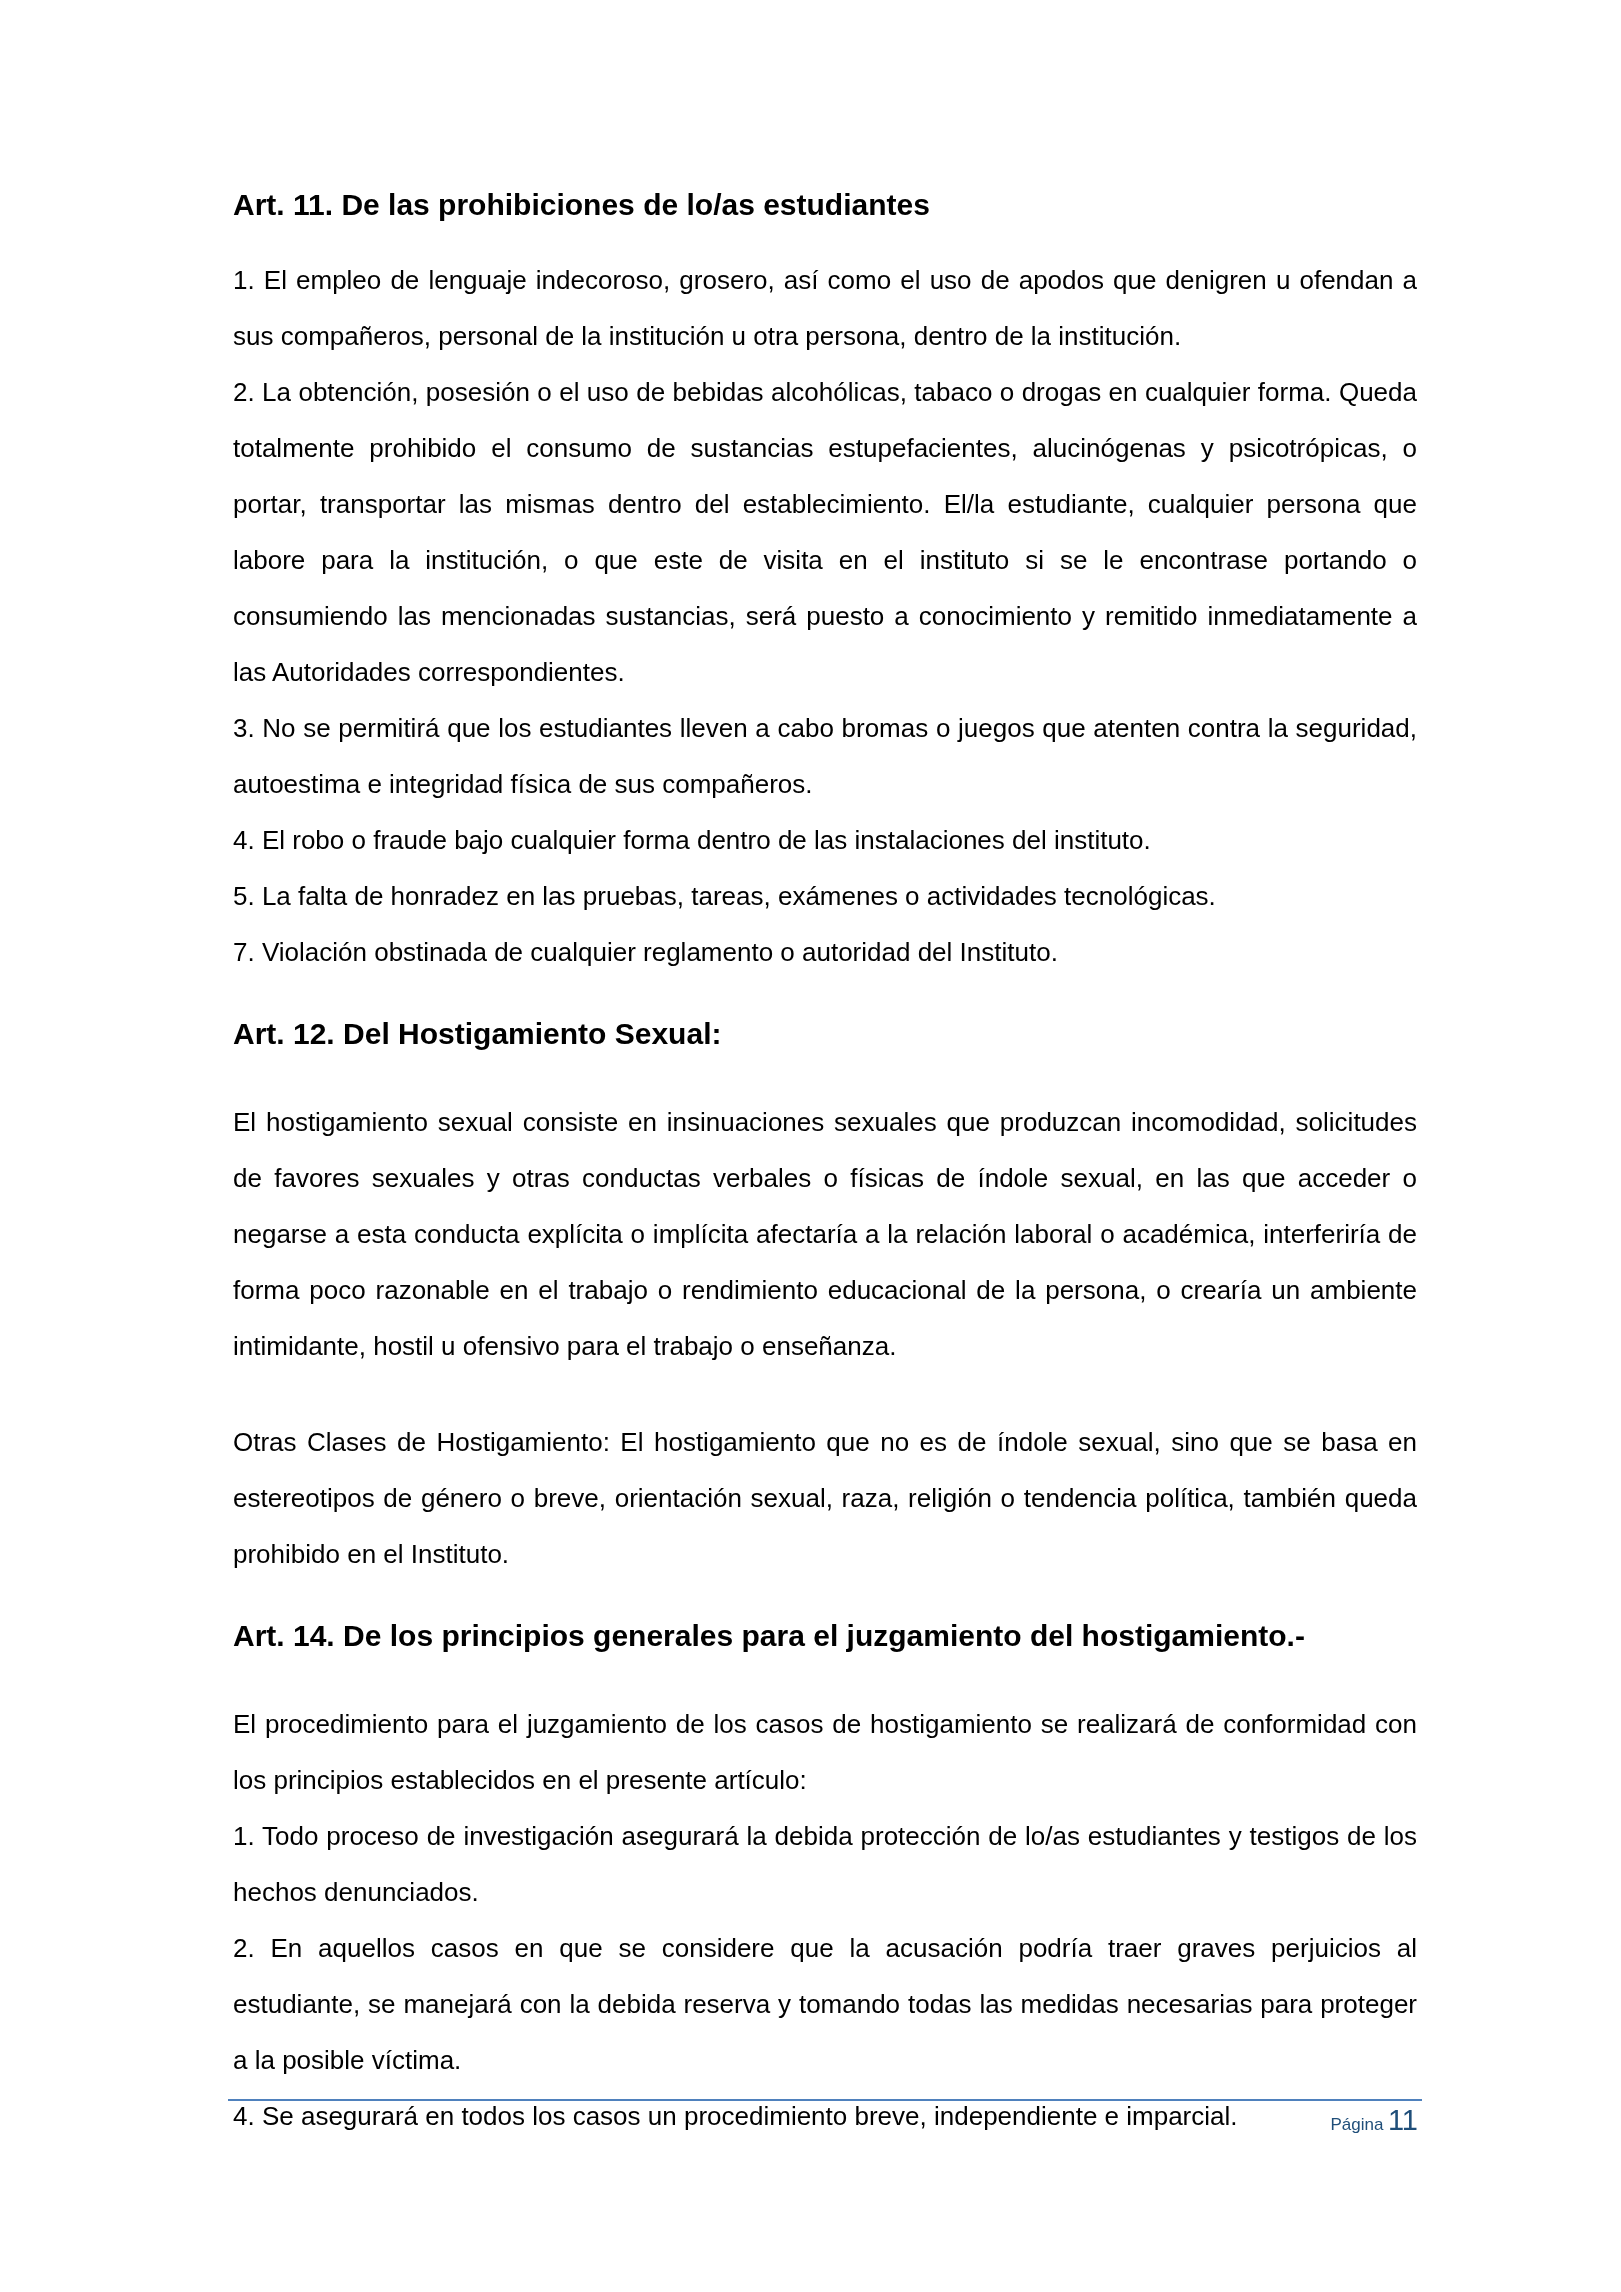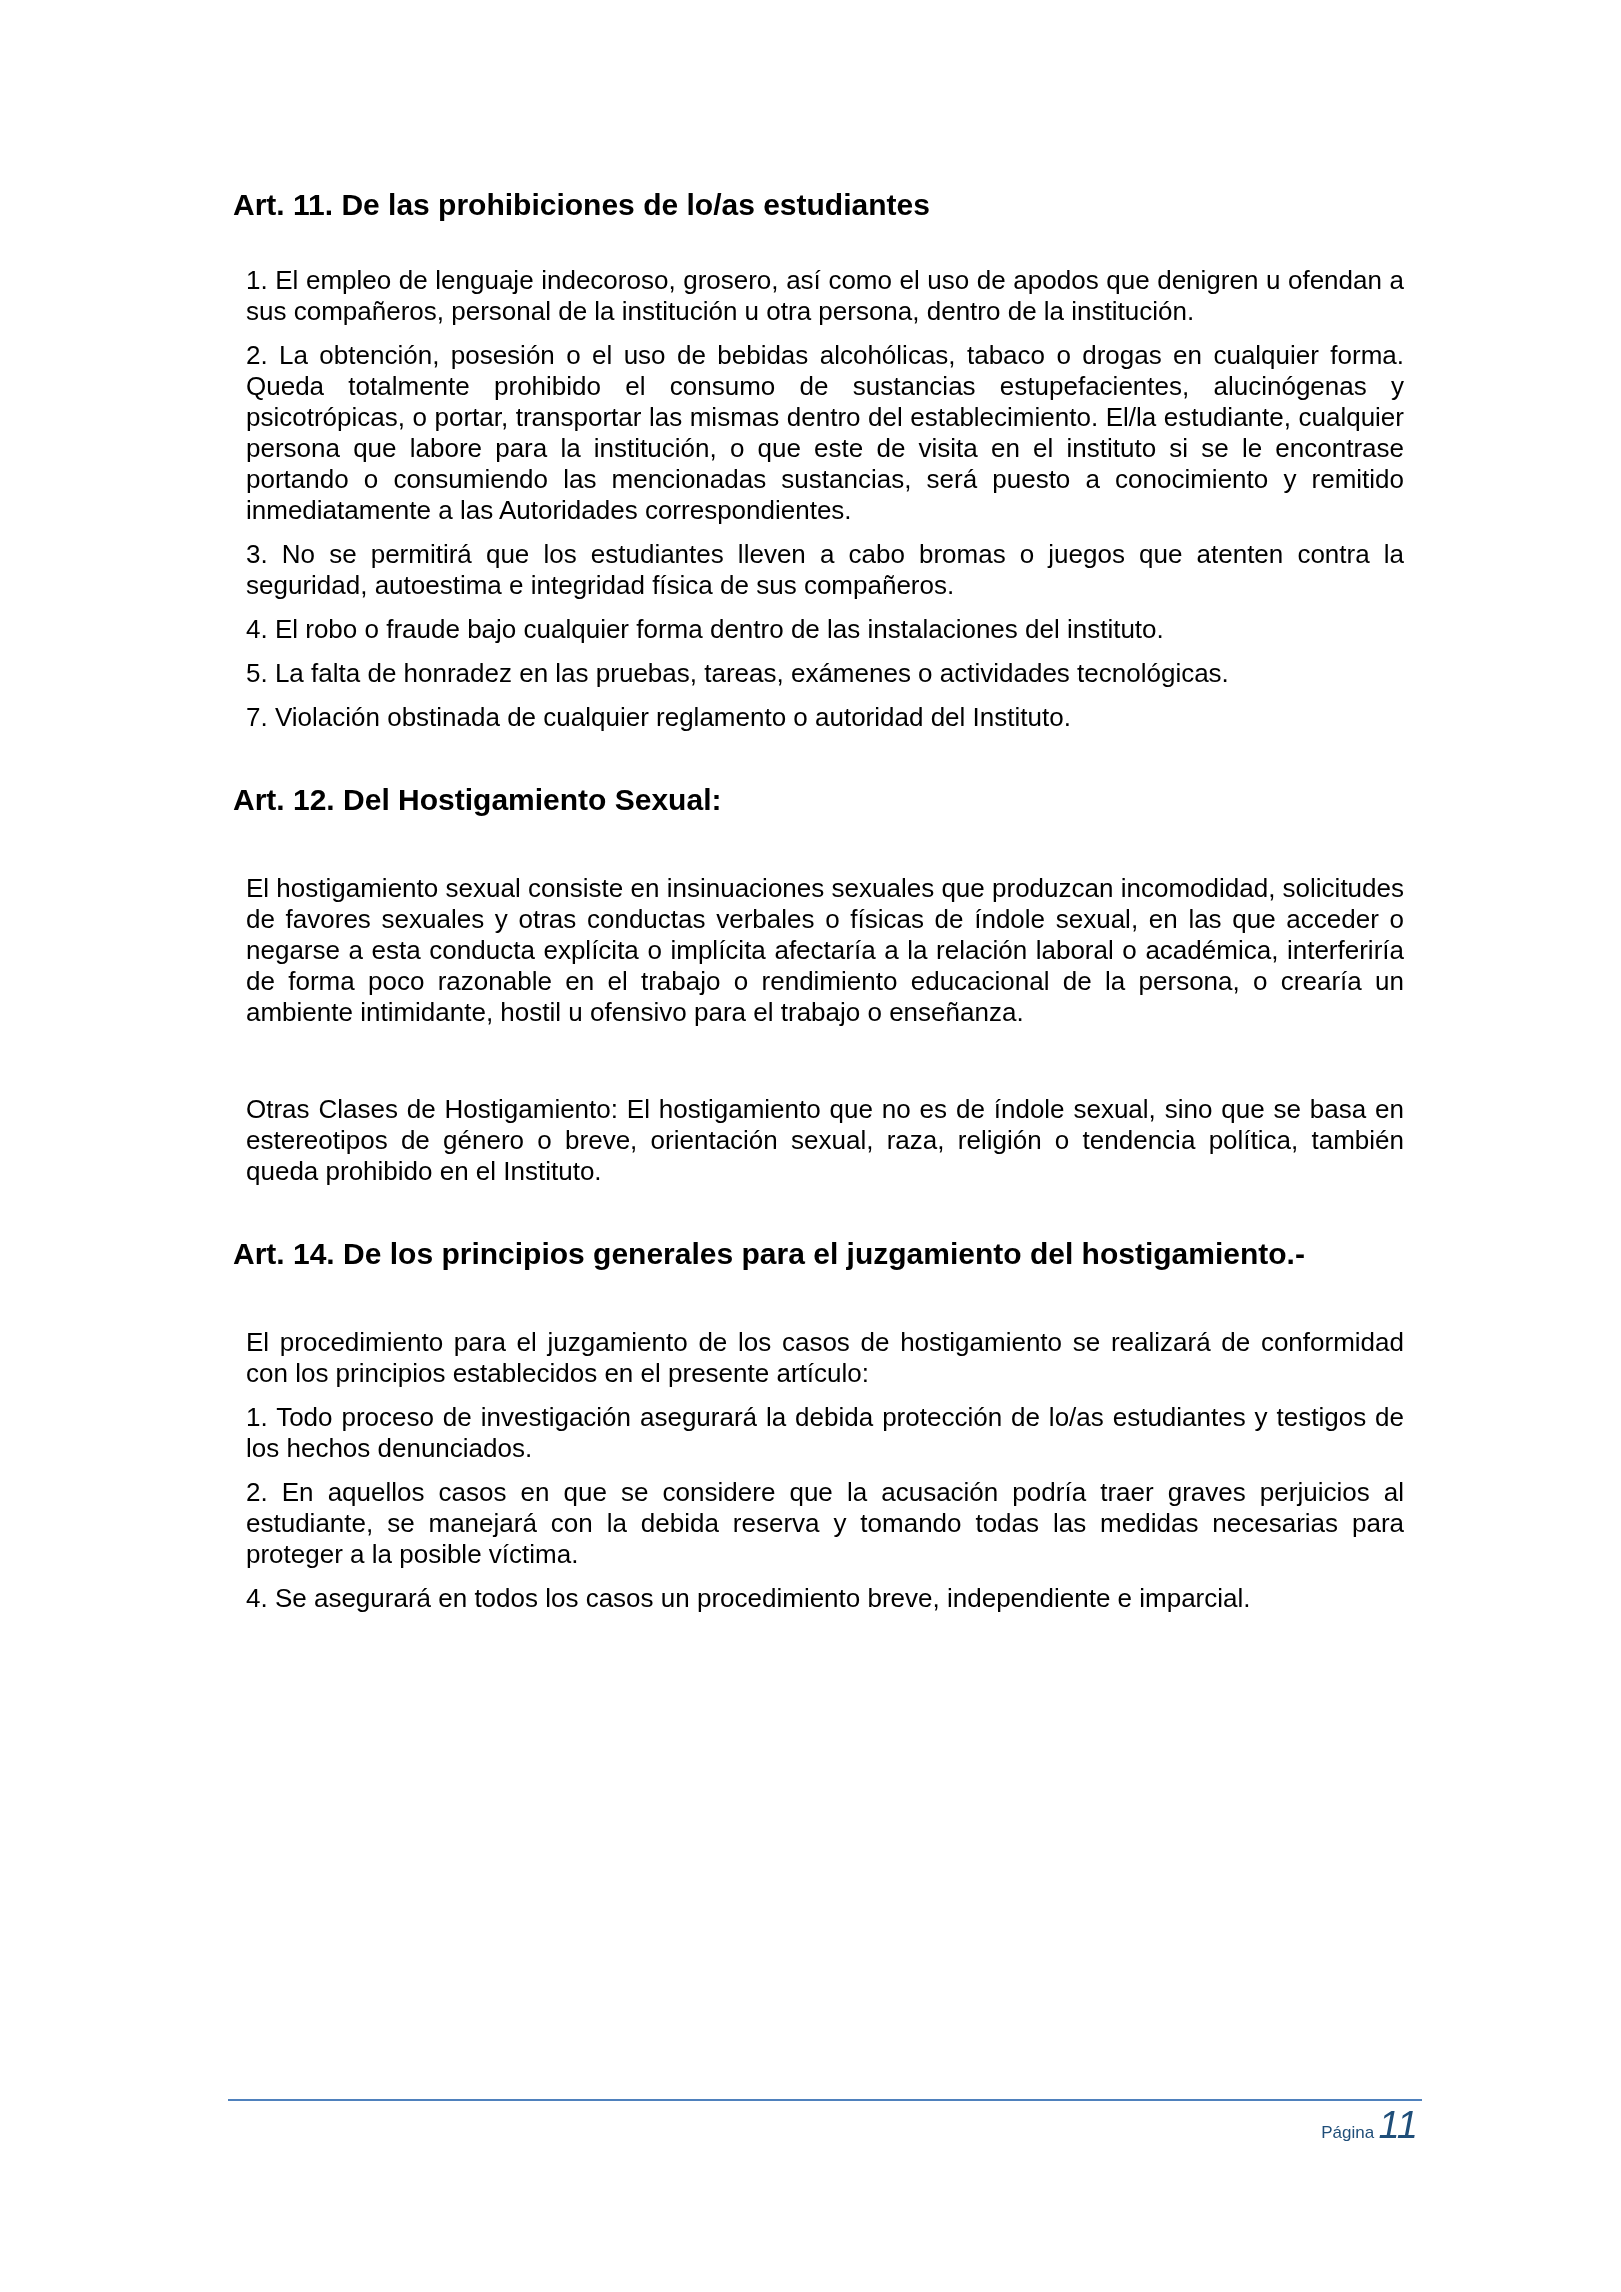--- a/index.html
+++ b/index.html
@@ -5,33 +5,33 @@
     html, body { margin: 0; padding: 0; background: #ffffff; }
     body {
       width: 1621px; height: 2293px; position: relative; overflow: hidden;
       font-family: "Liberation Sans", sans-serif; color: #000;
     }
     .page { position: absolute; left: 233px; top: 0; width: 1184px; }
     .heading {
       font-weight: bold; font-size: 30px; line-height: 40px; margin: 0;
     }
     .para {
-      font-size: 26px; line-height: 31px; margin: 13px; text-align: justify;
+      font-size: 26px; line-height: 56px; margin: 0; text-align: justify;
     }
     .gap { height: 40px; }
     .footer-line {
       position: absolute; left: 228px; top: 2099px; width: 1194px; height: 2px;
       background: #4f81bd;
     }
     .footer-page {
       position: absolute; right: 203px; top: 2104px;
       font-family: "Liberation Sans", sans-serif; color: #1f4e79;
     }
     .footer-page .lbl { font-size: 17px; }
-    .footer-page .num { font-size: 38px; font-style: italic; }
+    .footer-page .num { font-size: 29px; }
   </style>
 </head>
 <body>
 
 <div class="page" style="top:185px;">
   <p class="heading">Art. 11. De las prohibiciones de lo/as estudiantes</p>
   <div style="height:26.5px"></div>
   <p class="para">1. El empleo de lenguaje indecoroso, grosero, así como el uso de apodos que denigren u ofendan a sus compañeros, personal de la institución u otra persona, dentro de la institución.</p>
   <p class="para">2. La obtención, posesión o el uso de bebidas alcohólicas, tabaco o drogas en cualquier forma. Queda totalmente prohibido el consumo de sustancias estupefacientes, alucinógenas y psicotrópicas, o portar, transportar las mismas dentro del establecimiento. El/la estudiante, cualquier persona que labore para la institución, o que este de visita en el instituto si se le encontrase portando o consumiendo las mencionadas sustancias, será puesto a conocimiento y remitido inmediatamente a  las Autoridades correspondientes.</p>
   <p class="para">3. No se permitirá que los estudiantes lleven a cabo bromas o juegos que atenten contra la seguridad, autoestima e integridad física de sus compañeros.</p>

